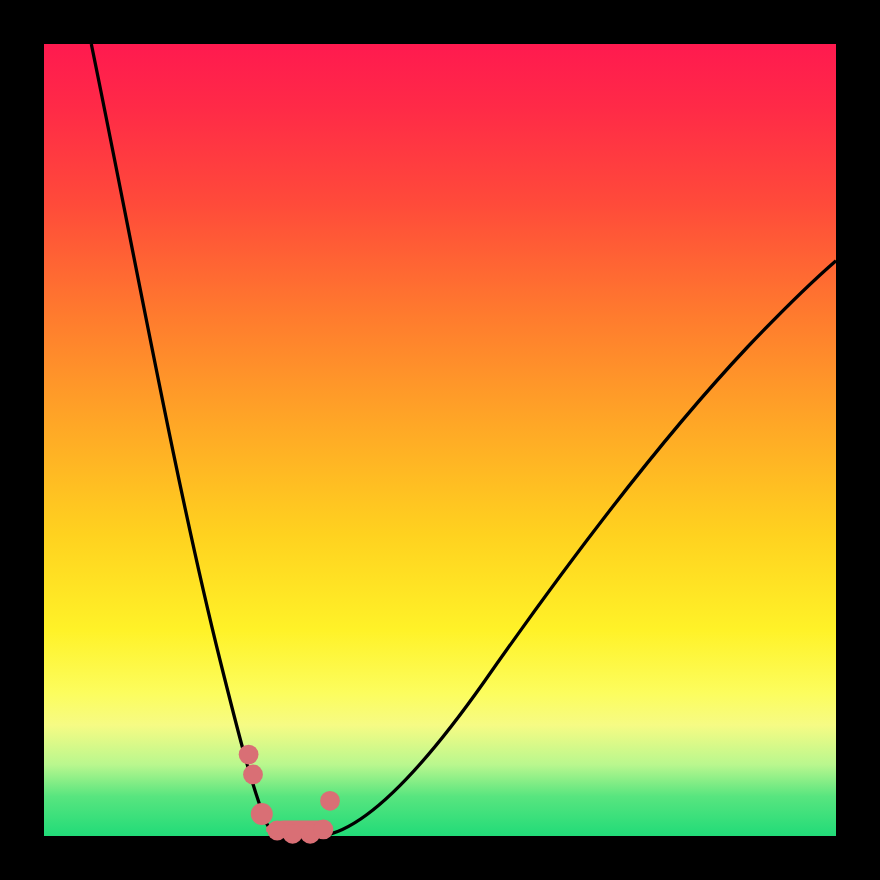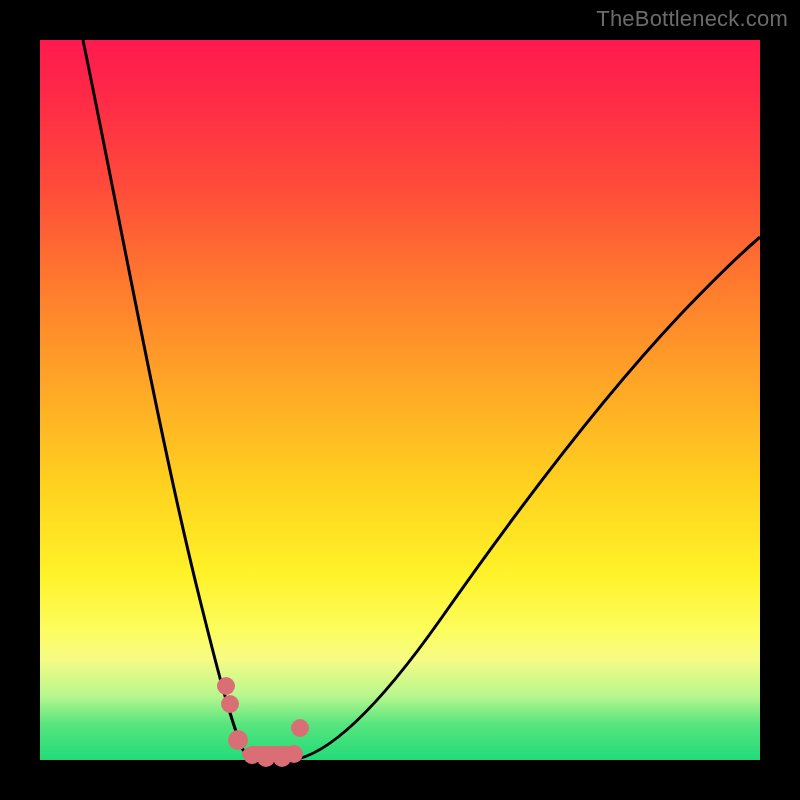--- a/index.html
+++ b/index.html
@@ -54,21 +54,20 @@
     width: 720px;
     height: 720px;
     overflow: visible;
   }
 </style>
 </head>
 <body>
 
 <div class="frame">
 
-  <div class="watermark">TheBottleneck.com</div>
 
   <div class="plot">
     <svg class="curves" viewBox="0 0 720 720">
 
       <path fill="none" stroke="#000" stroke-width="3" d="M 43 0
                C 80 180, 120 400, 160 560
                C 175 620, 188 672, 202 708
                C 206 716, 211 720, 216 720"></path>
 
       <path fill="none" stroke="#000" stroke-width="3" d="M 252 720

